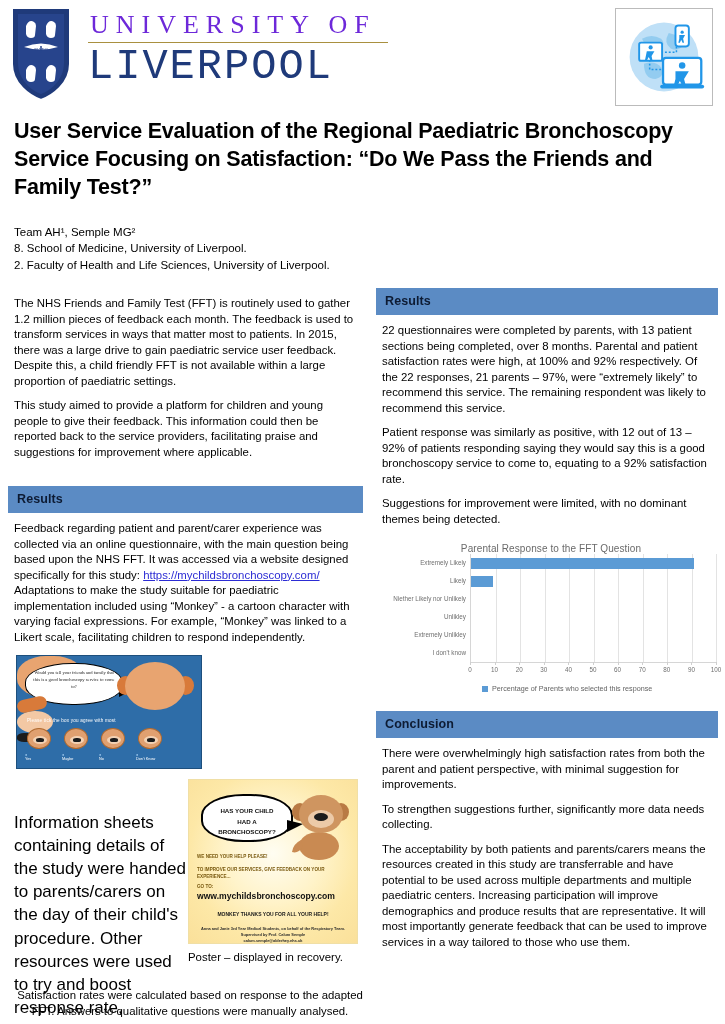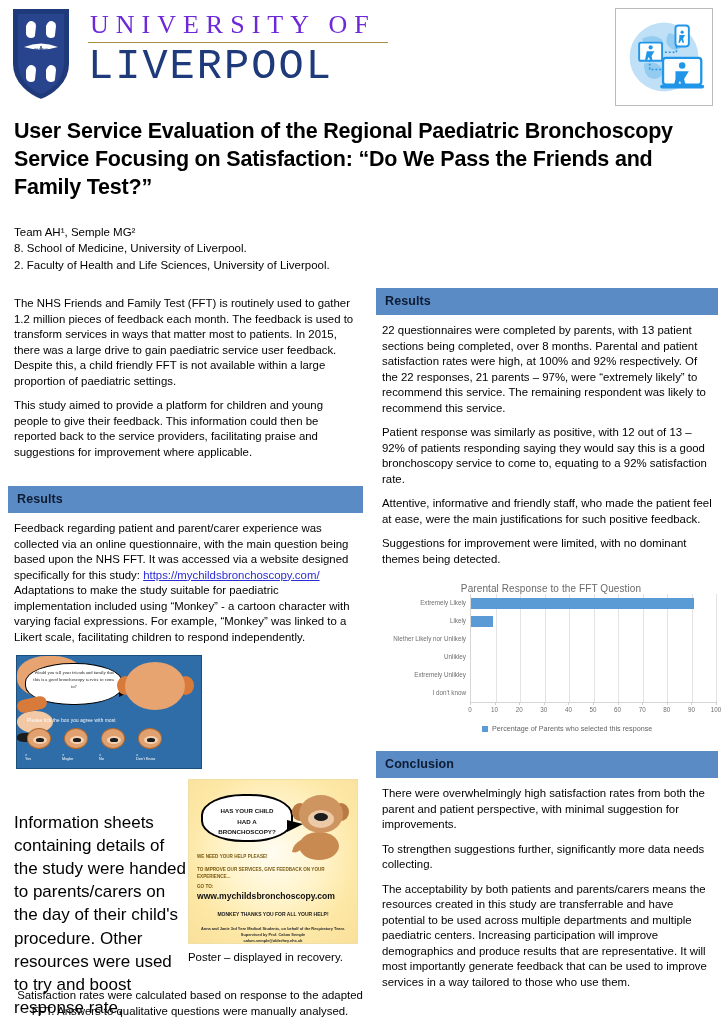--- a/index.html
+++ b/index.html
@@ -325,21 +325,20 @@
         </div>
       </div>
     </div>
 
     <div class="col-right">
 
       <div class="sect-head">Results</div>
       <div class="sect-body">
         <p>22 questionnaires were completed by parents, with 13 patient sections being completed, over 8 months. Parental and patient satisfaction rates were high, at 100% and 92% respectively. Of the 22 responses, 21 parents – 97%, were “extremely likely” to recommend this service. The remaining respondent was likely to recommend this service.</p>
         <p>Patient response was similarly as positive, with 12 out of 13 – 92% of patients responding saying they would say this is a good bronchoscopy service to come to, equating to a 92% satisfaction rate.</p>
-        <p>Attentive, informative and friendly staff, who made the patient feel at ease, were the main justifications for such positive feedback.</p>
         <p>Suggestions for improvement were limited, with no dominant themes being detected.</p>
       </div>
 
       <div class="chart-wrap">
         <div class="chart-title">Parental Response to the FFT Question</div>
         <div class="chart-area">
           <div class="y-labels" id="yLabels">
               <div style="top: 5px;">Extremely Likely</div>
               <div style="top: 23px;">Likely</div>
               <div style="top: 41px;">Niether Likely nor Unlikely</div>

